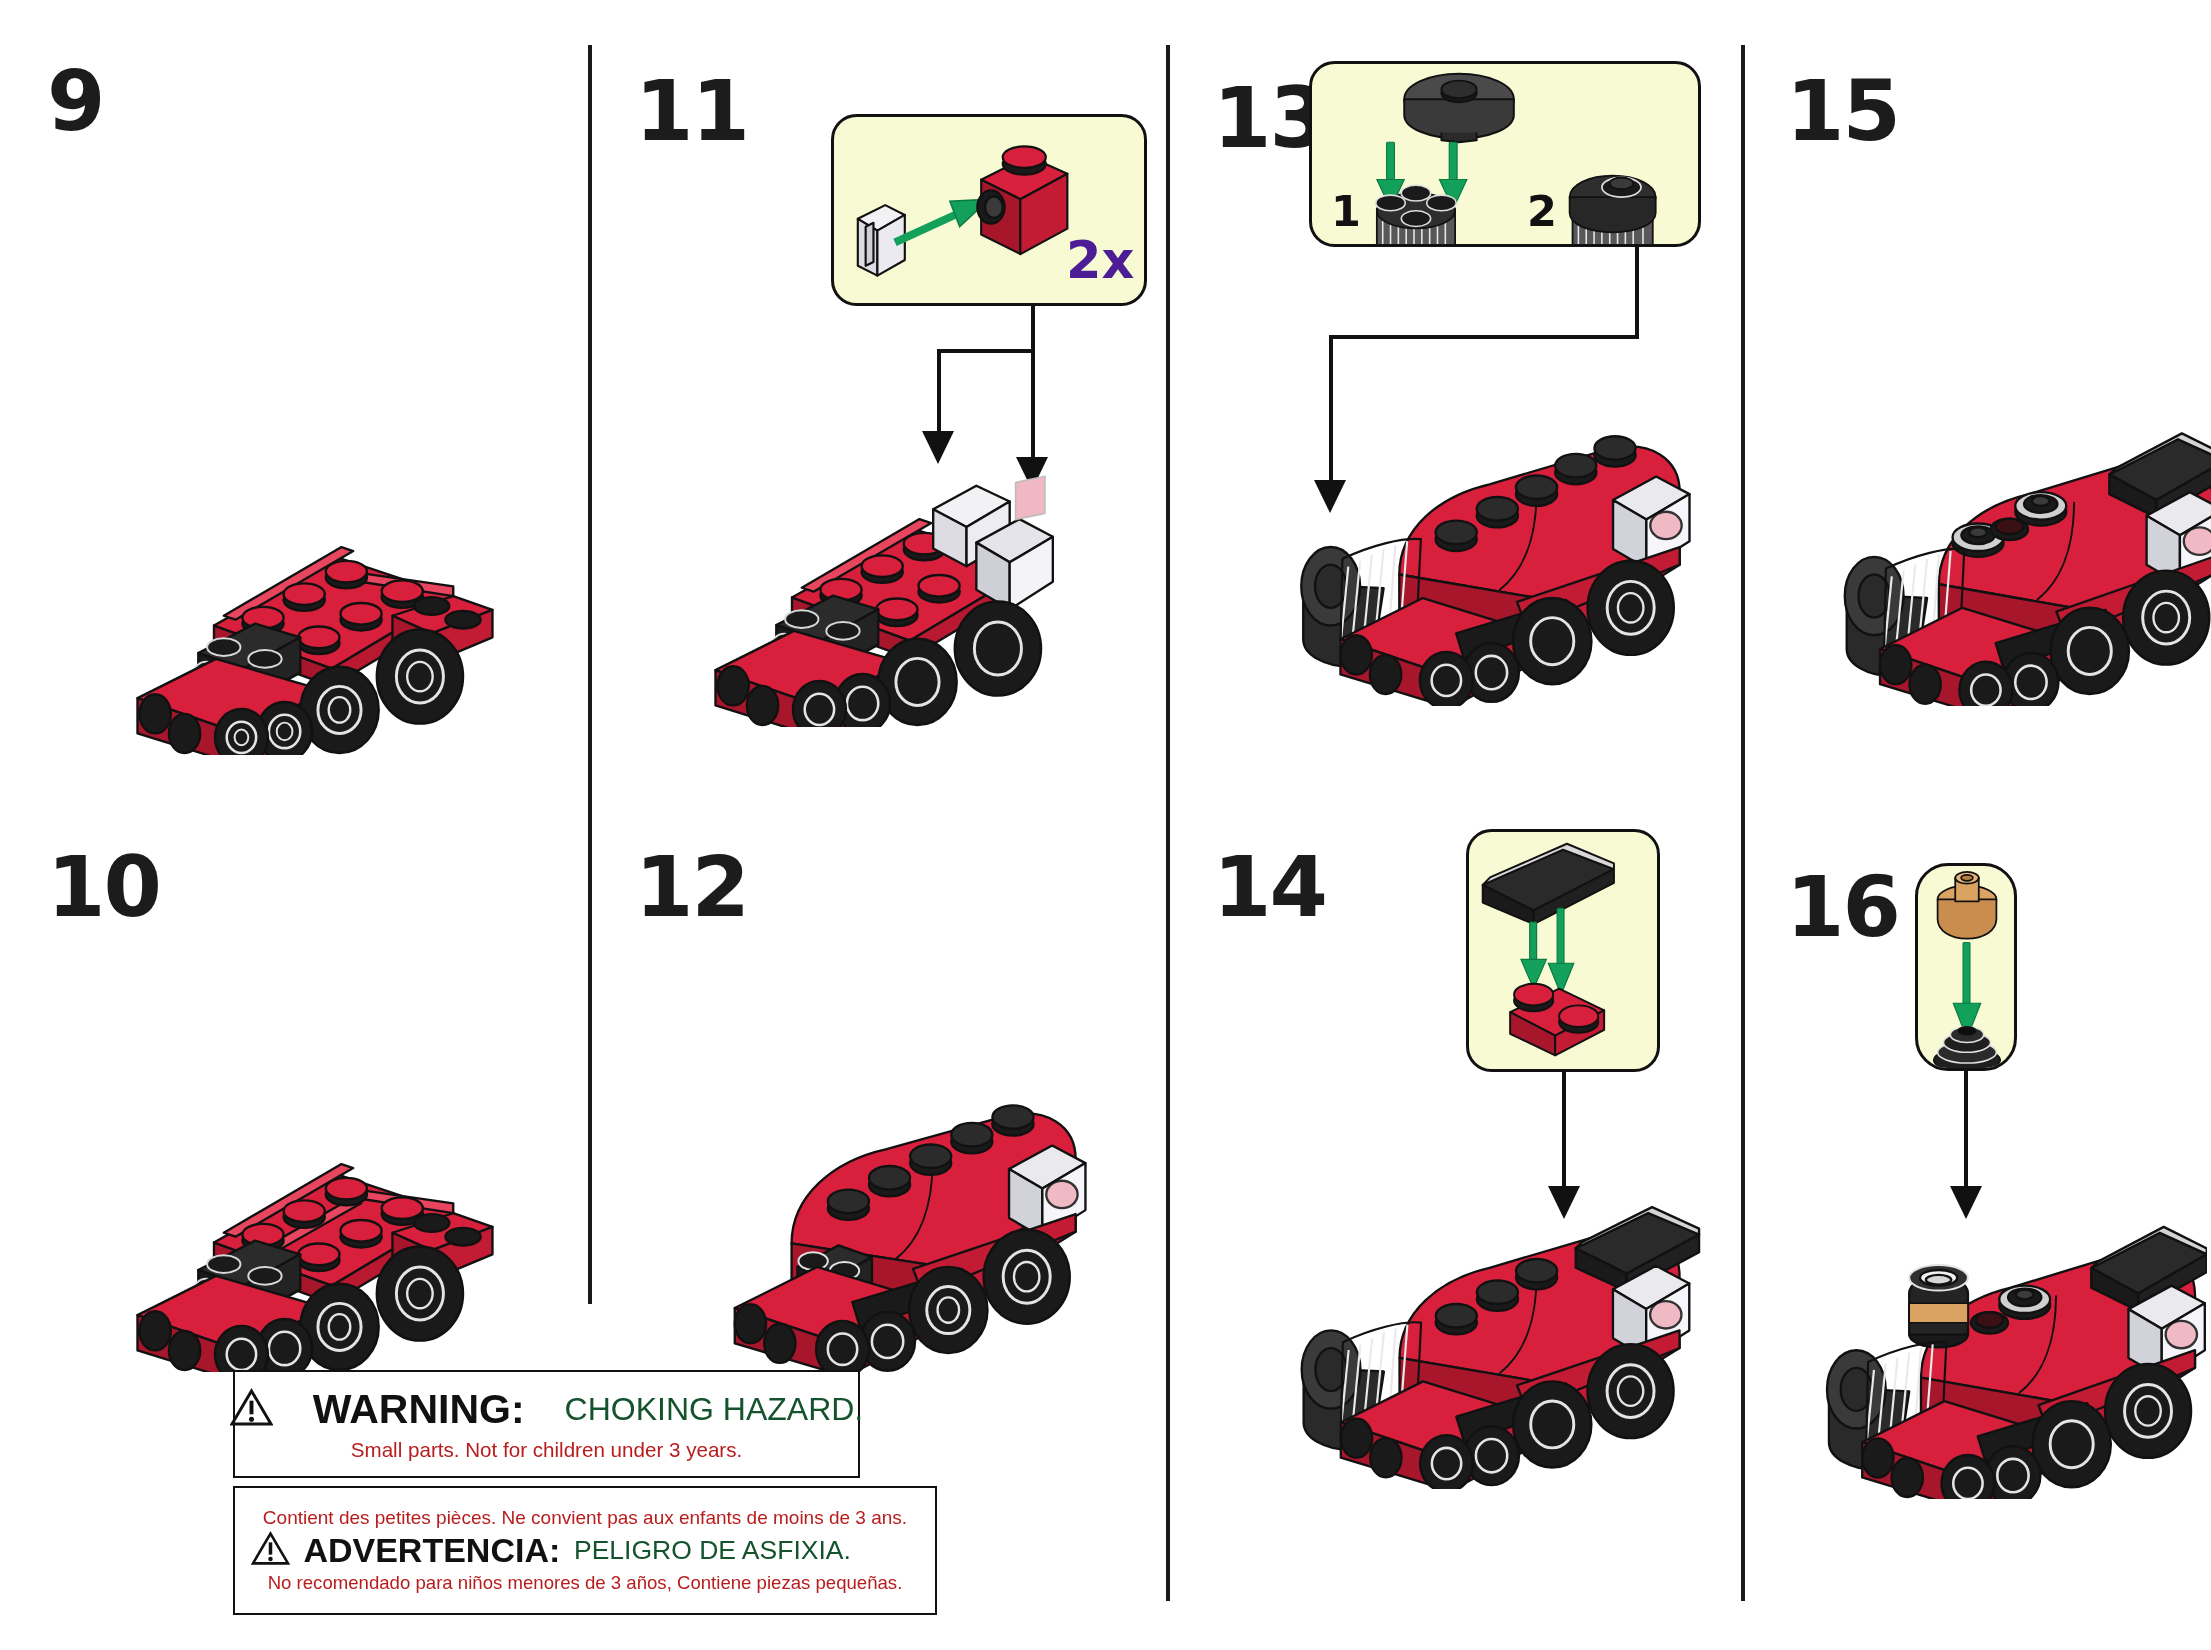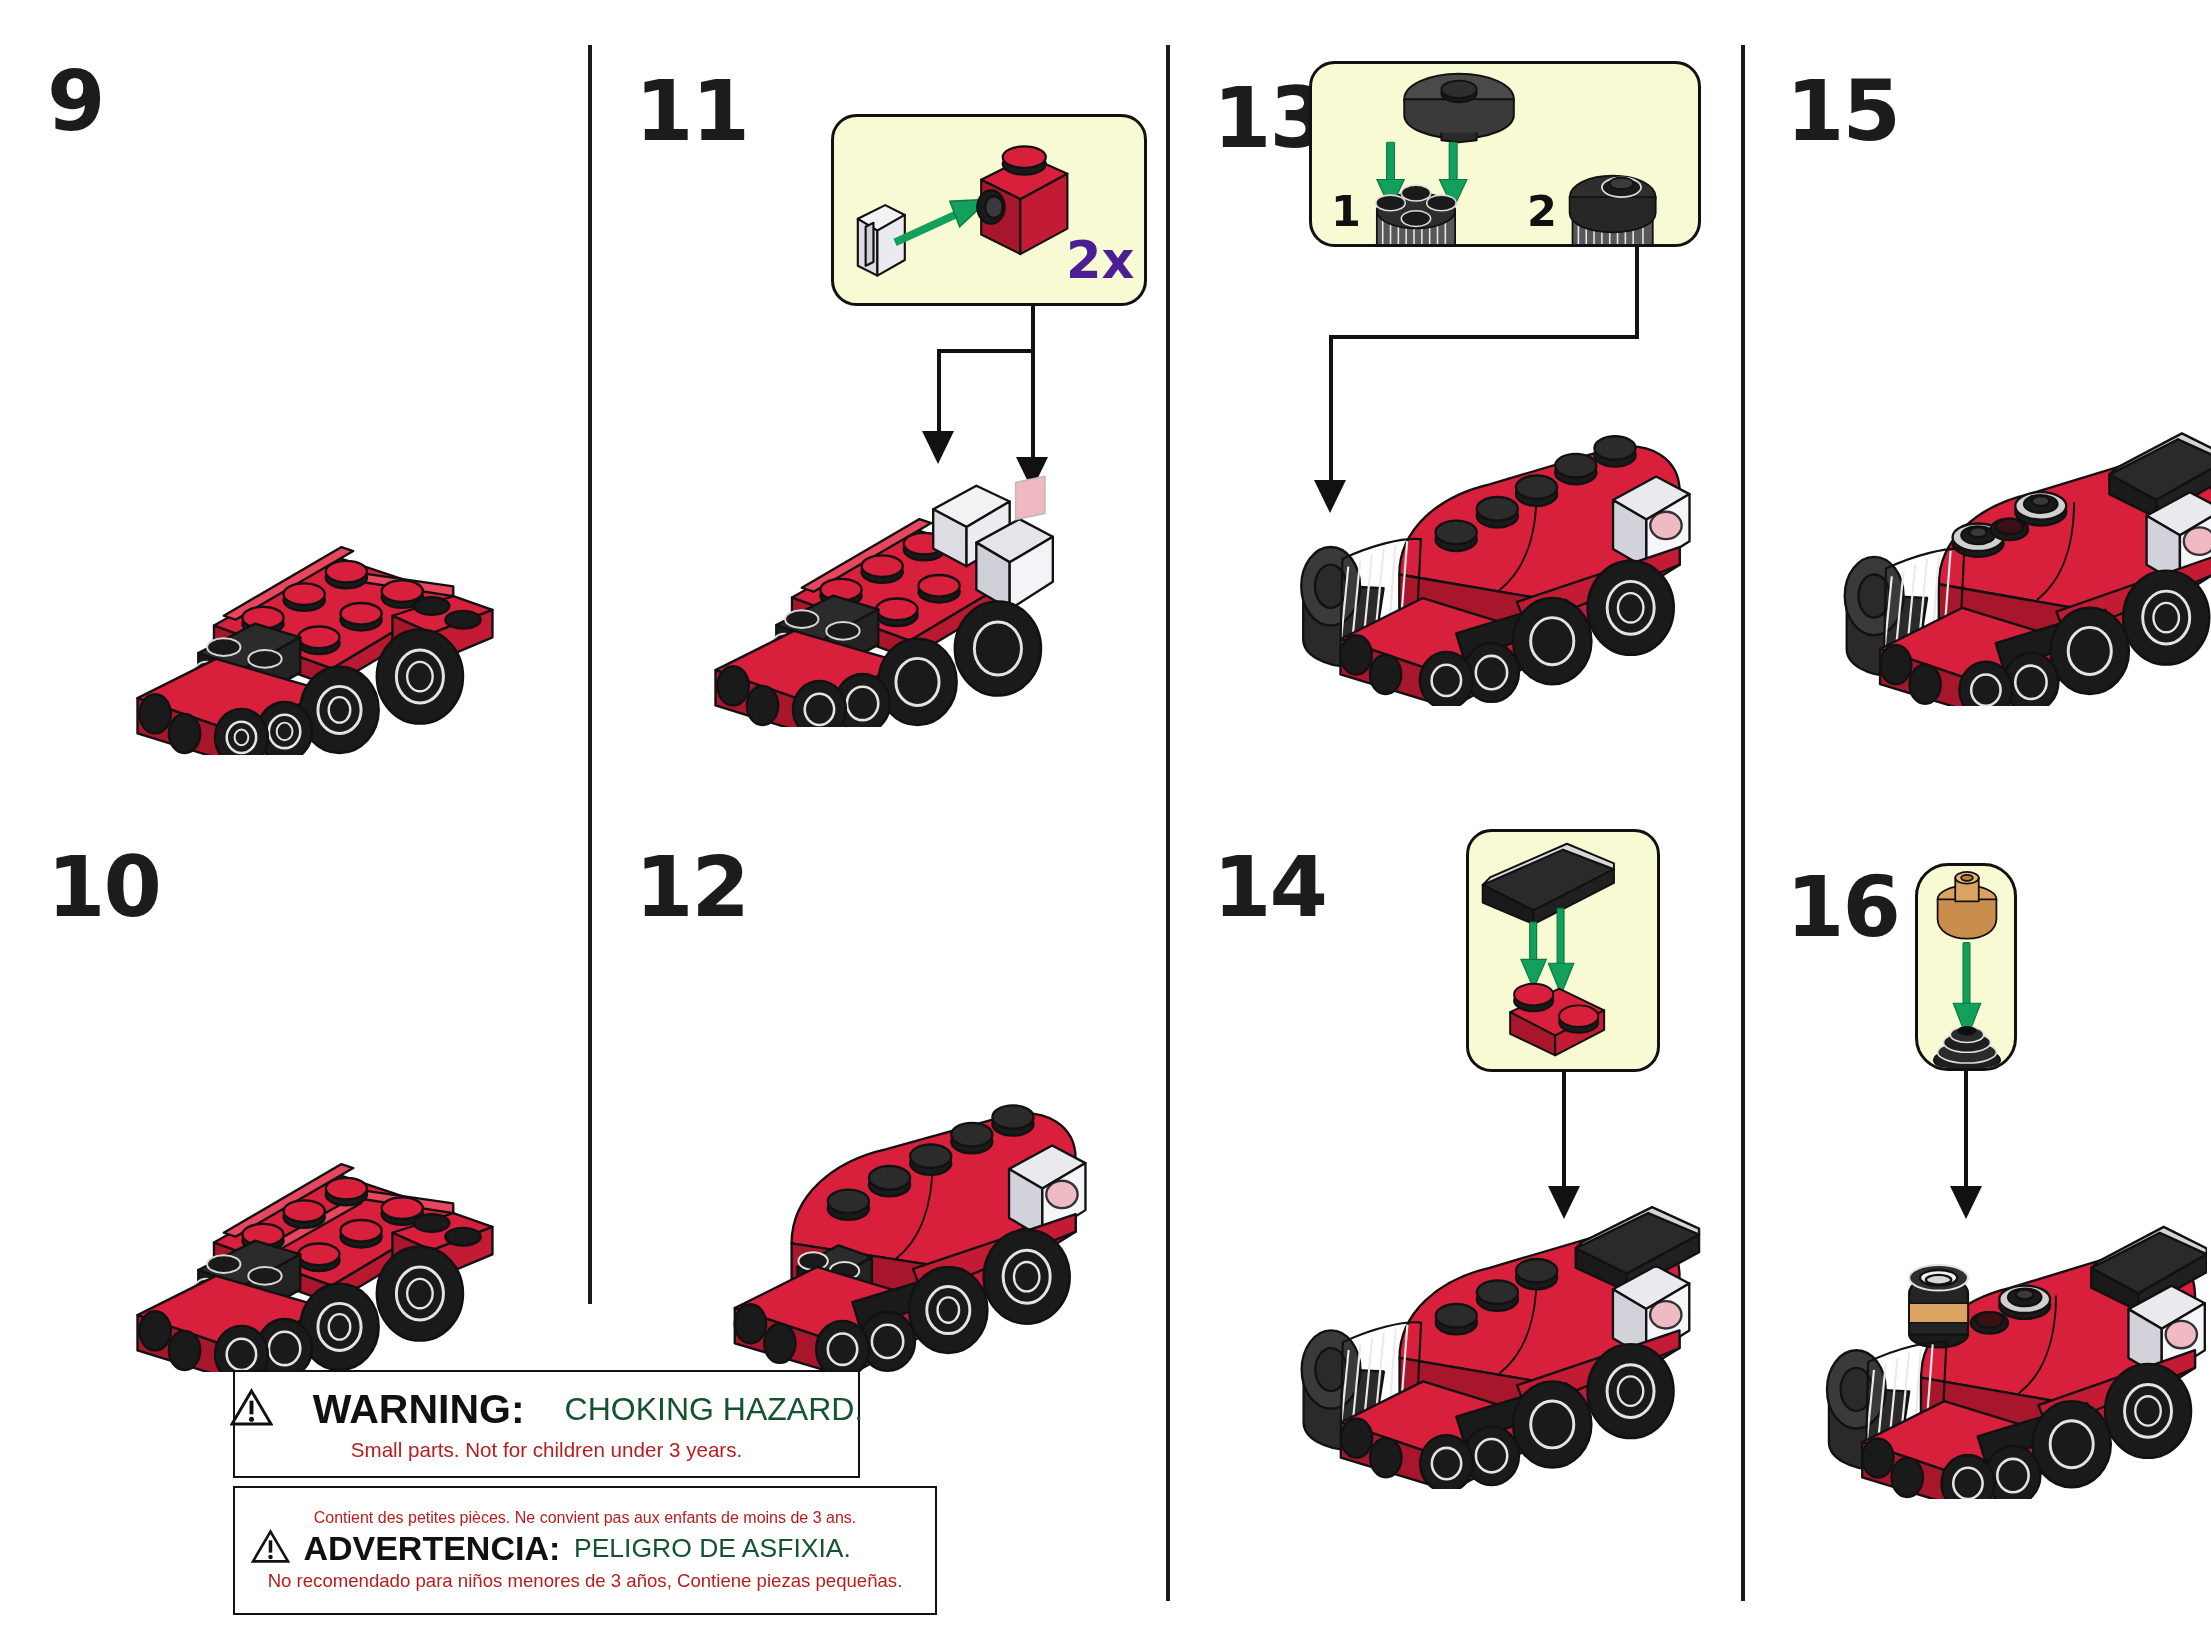--- a/index.html
+++ b/index.html
@@ -816,21 +816,21 @@
           <circle cx="22" cy="32" r="2.6" fill="#111"></circle>
         </svg>
       </span>
       <span class="warn-head" style="font-size:41px;">WARNING:</span>
       <span class="warn-sub-head" style="font-size:32px;">CHOKING HAZARD.</span>
     </div>
     <div class="warn-small" style="margin-top:4.9px; font-size:20.6px;">Small parts. Not for children under 3 years.</div>
   </div>
 
   <div class="warn-box" style="left:233px; top:1486px; width:704px; height:129px; display:flex; flex-direction:column; justify-content:center; gap:2px;">
-    <div class="warn-small" style="font-size:16px;">Contient des petites pièces. Ne convient pas aux enfants de moins de 3 ans.</div>
+    <div class="warn-small" style="font-size:19px;">Contient des petites pièces. Ne convient pas aux enfants de moins de 3 ans.</div>
     <div class="warn-row">
       <span style="flex:0 0 auto;">
         <svg width="39" height="35" viewBox="0 0 44 40">
           <polygon points="22,3 42,37 2,37" fill="none" stroke="#111" stroke-width="3"></polygon>
           <rect x="20" y="13" width="4" height="14" fill="#111"></rect>
           <circle cx="22" cy="32" r="2.6" fill="#111"></circle>
         </svg>
       </span>
       <span class="warn-head" style="font-size:34px;">ADVERTENCIA:</span>
       <span class="warn-sub-head" style="font-size:26.5px;">PELIGRO DE ASFIXIA.</span>

